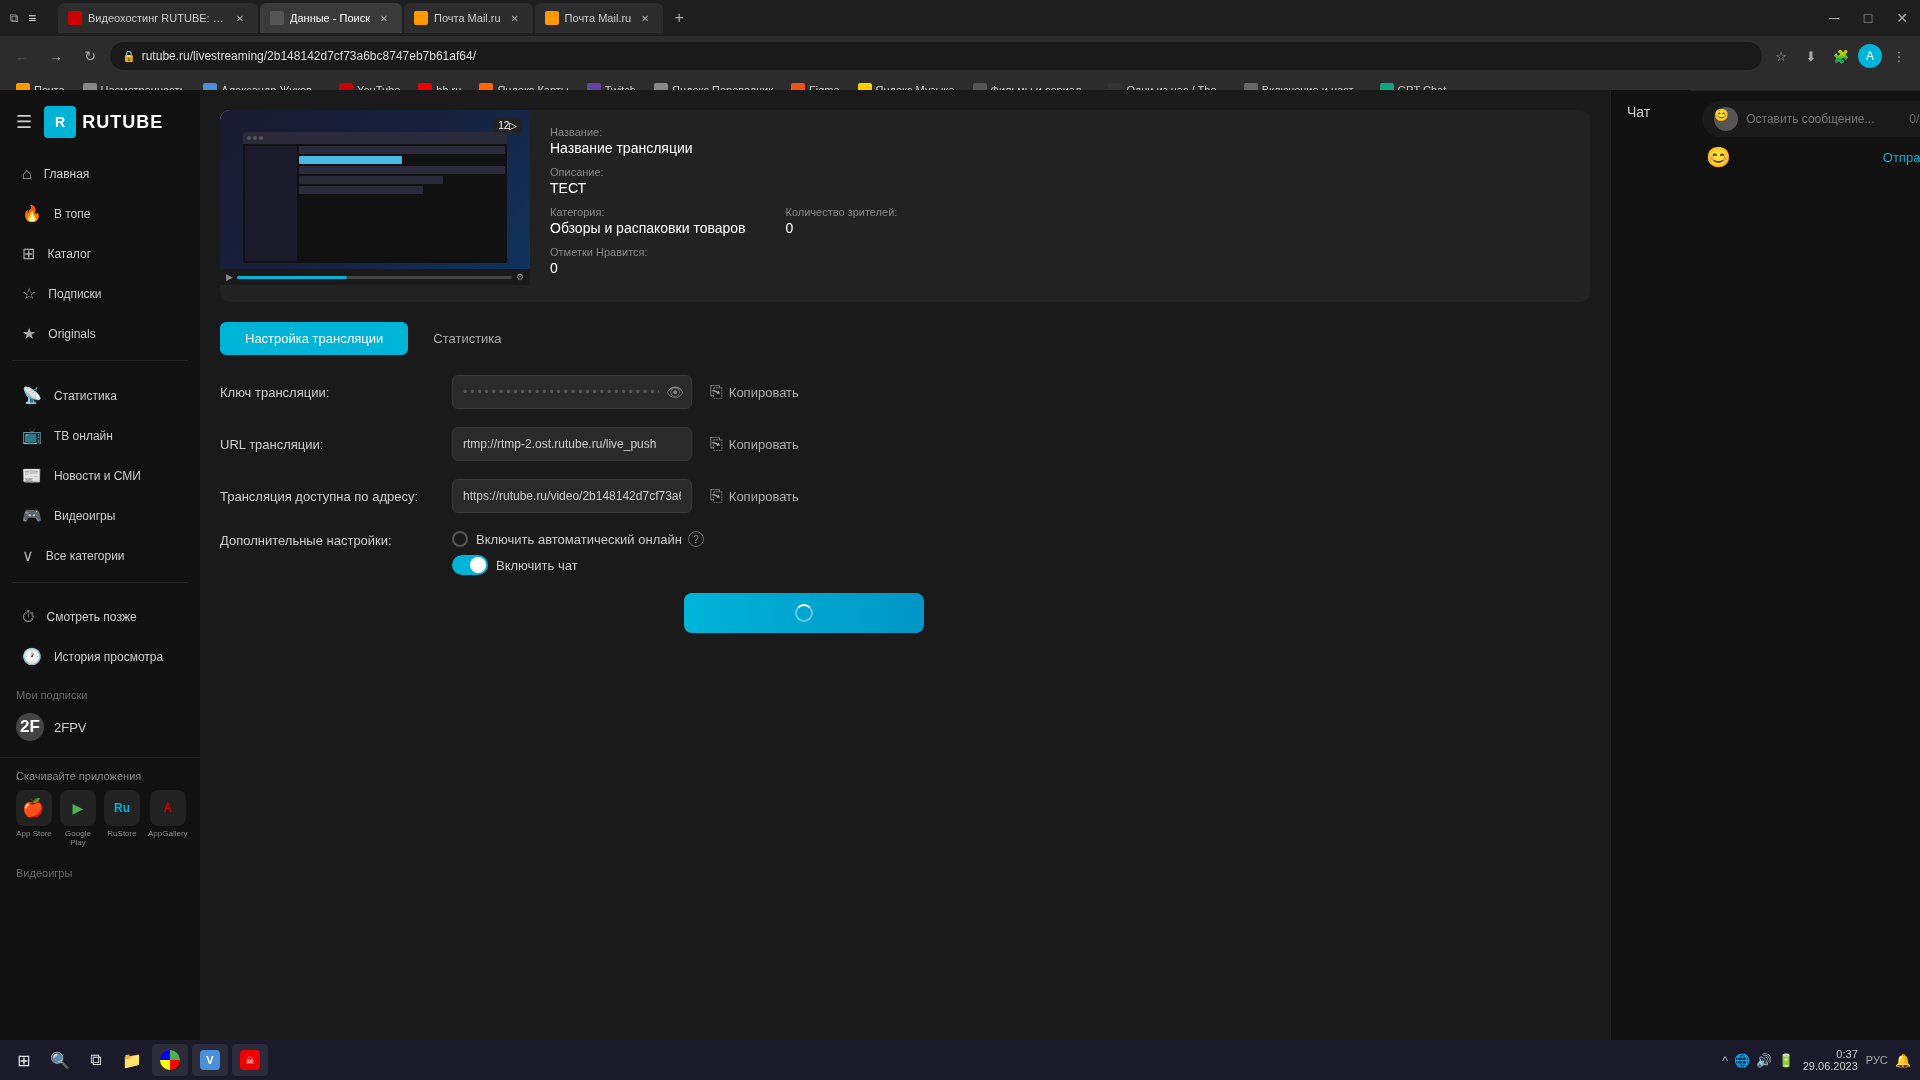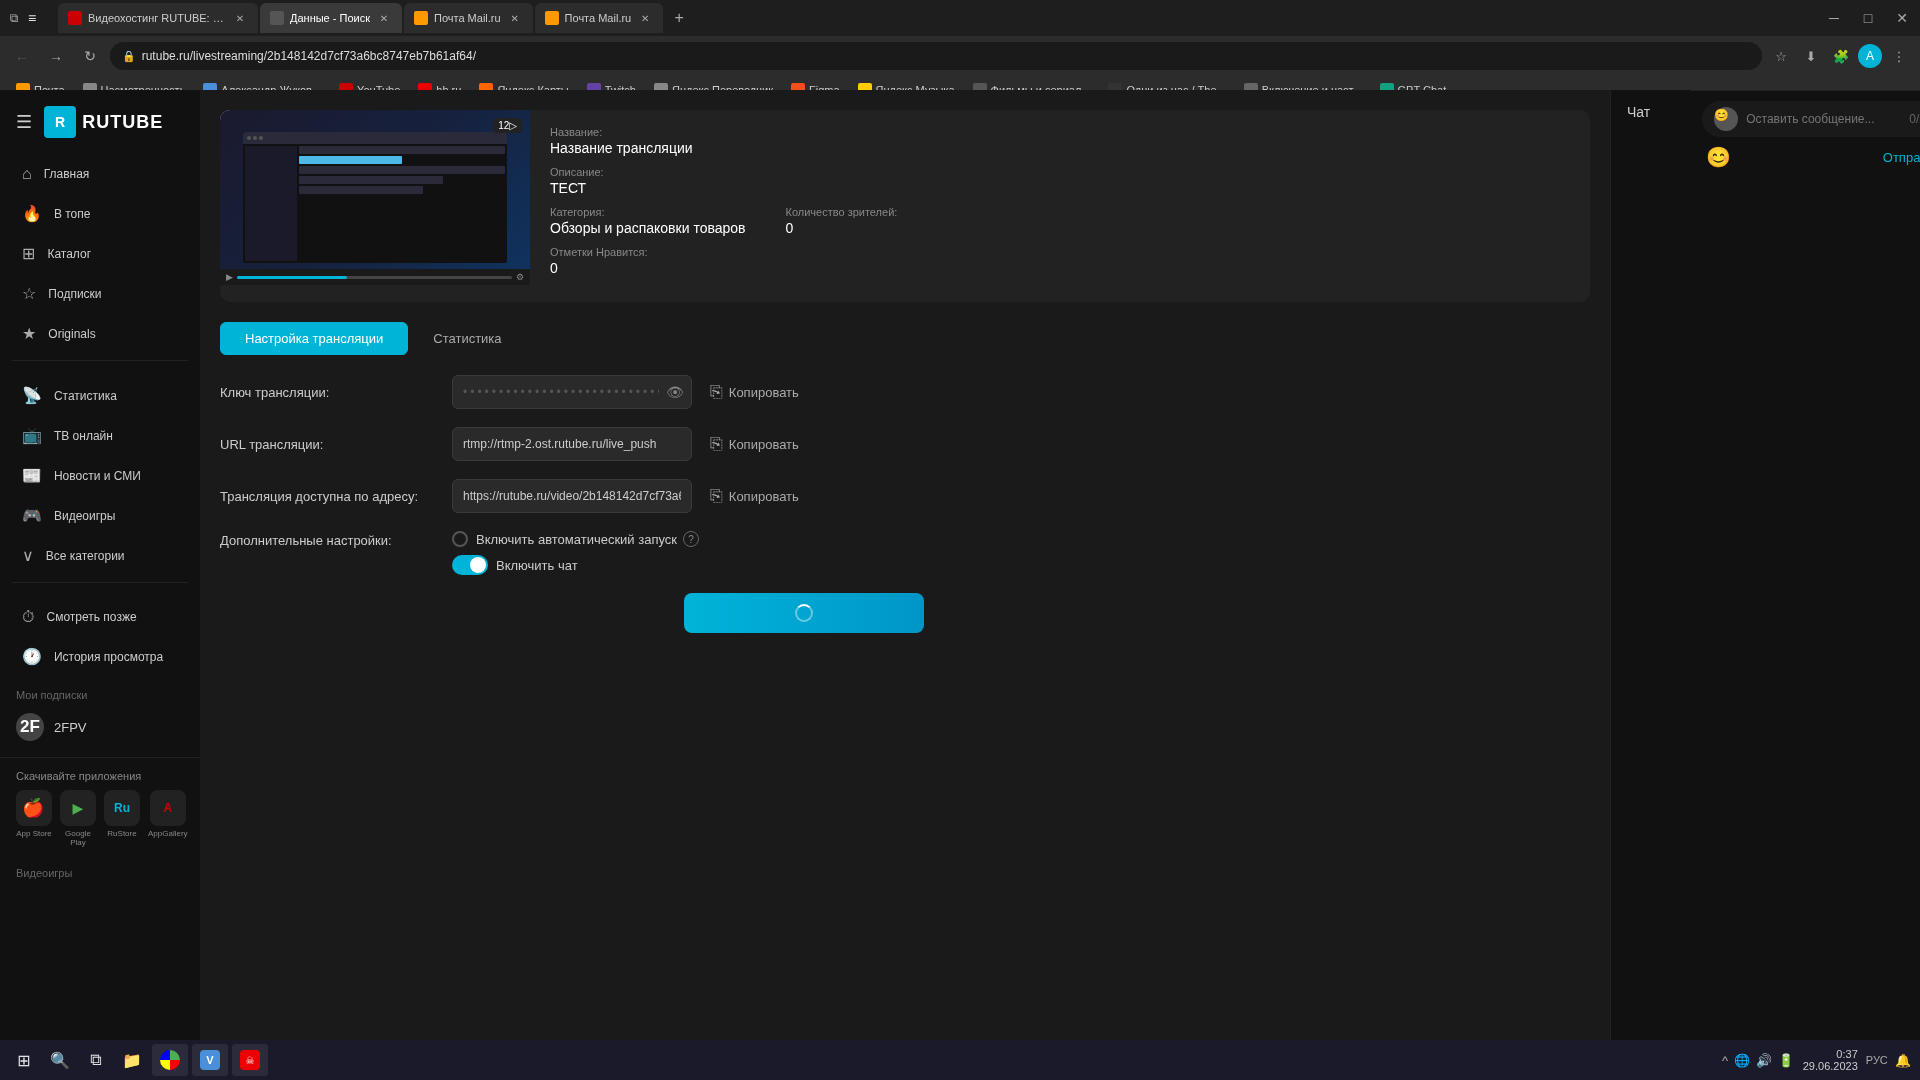--- a/index.html
+++ b/index.html
@@ -1015,21 +1015,21 @@
           </div>
         </div>
       </div>
 
       <div class="form-row" style="align-items:flex-start;">
         <div class="form-label" style="padding-top:2px;">Дополнительные настройки:</div>
         <div class="toggle-row">
           <div class="toggle-item">
             <div class="toggle-radio"></div>
             <span class="toggle-label">
-              <span>Включить автоматический запуск</span>
+              <span>Включить автоматический онлайн</span>
               <div class="help-icon">?</div>
             </span>
           </div>
           <div class="toggle-item">
             <div class="toggle-switch on">
               <div class="toggle-knob"></div>
             </div>
             <span class="toggle-label">Включить чат</span>
           </div>
         </div>

